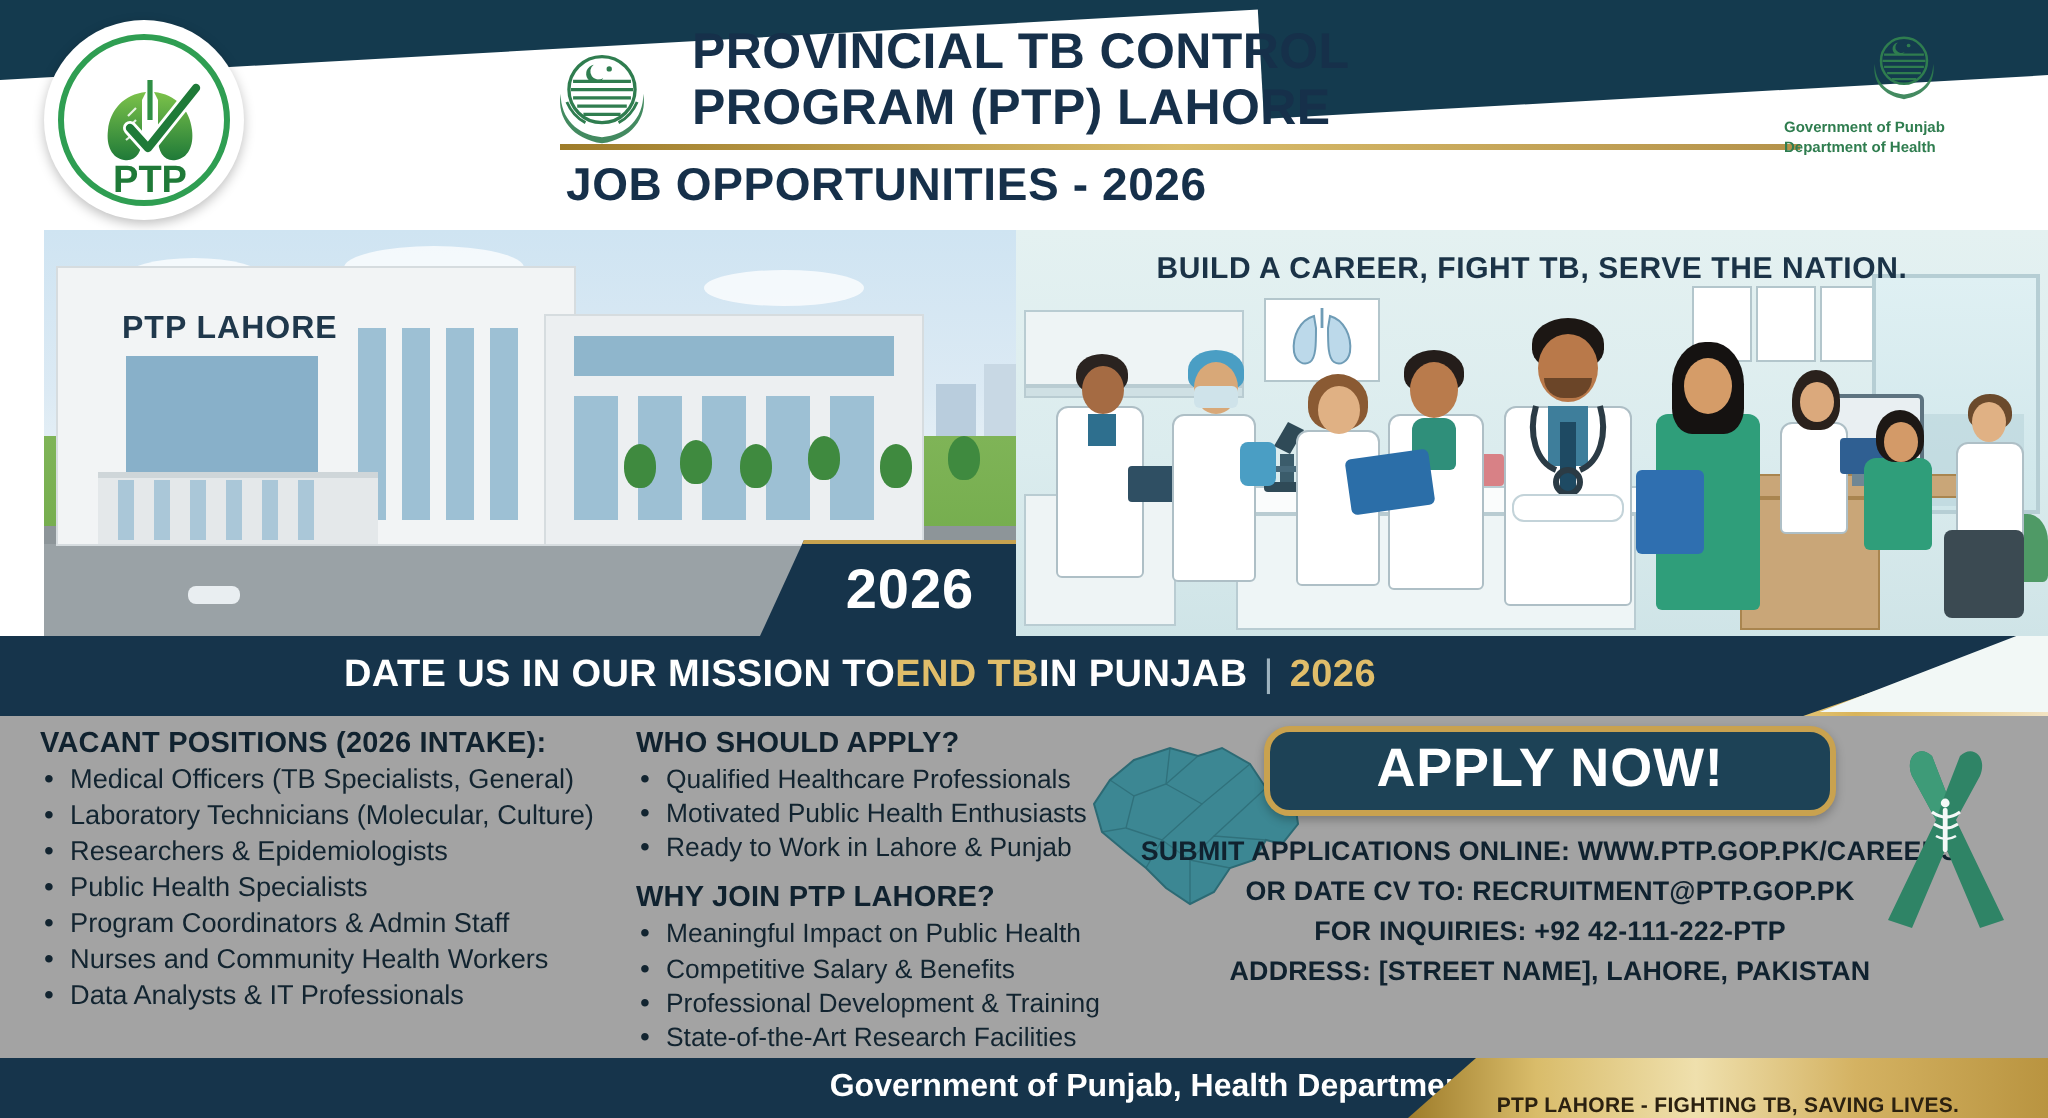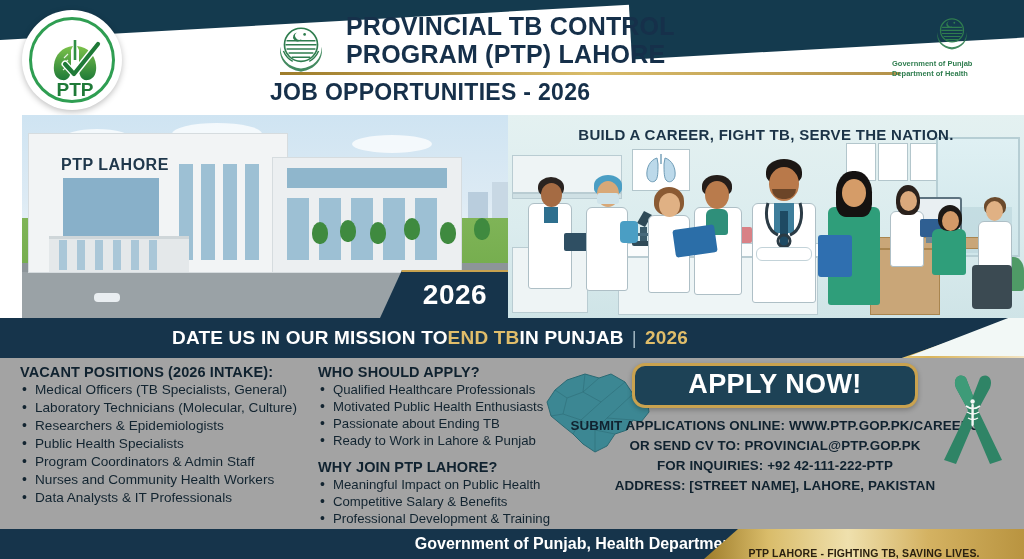--- a/index.html
+++ b/index.html
@@ -37,21 +37,21 @@
   .gov-logo .gov-text { font-size:7.5px; font-weight:bold; color:#2f7d4f; line-height:1.25; margin-top:1px; }
 
   .hdr-title-wrap { position:absolute; left:270px; top:12px; width:640px; z-index:5; }
   .hdr-crest { position:absolute; left:0px; top:8px; width:62px; height:62px; }
   .hdr-title { margin-left:76px; }
   .hdr-title .l1, .hdr-title .l2 {
     font-size:25px; font-weight:bold; color:#16304a; letter-spacing:0.2px; line-height:1.12;
   }
   .hdr-rule { margin-left:10px; margin-top:4px; width:620px; height:2.5px;
     background:linear-gradient(90deg,#9e7c2a,#d9bc6a,#b4924a); }
-  .hdr-sub { margin-left:0; margin-top:4px; font-size:23px; font-weight:bold; color:#16304a; letter-spacing:0.3px; }
+  .hdr-sub { margin-left:13px; margin-top:4px; font-size:23px; font-weight:bold; color:#16304a; letter-spacing:0.3px; }
 
   
   .imgrow { position:absolute; left:0; top:115px; width:1024px; height:203px; }
 
   
   .bld { position:absolute; left:0; top:0; width:508px; height:203px; overflow:hidden;
          background:linear-gradient(#cfe4f2 0%,#dceaf4 40%,#e8f1f6 60%);margin-left:22px; }
   .sky-cloud { position:absolute; background:#ffffff; border-radius:50%; opacity:.75; }
   .skyline { position:absolute; bottom:92px; width:100%; height:70px; }
   .twr { position:absolute; bottom:0; background:#b9cddd; }
@@ -392,21 +392,20 @@
         <li>Nurses and Community Health Workers</li>
         <li>Data Analysts &amp; IT Professionals</li>
       </ul>
     </div>
 
     <div class="col-b">
       <div class="sec-h">WHO SHOULD APPLY?</div>
       <ul class="bl">
         <li>Qualified Healthcare Professionals</li>
         <li>Motivated Public Health Enthusiasts</li>
-        <li>Passionate about Ending TB</li>
         <li>Ready to Work in Lahore &amp; Punjab</li>
       </ul>
       <div class="sec-h sp">WHY JOIN PTP LAHORE?</div>
       <ul class="bl">
         <li>Meaningful Impact on Public Health</li>
         <li>Competitive Salary &amp; Benefits</li>
         <li>Professional Development &amp; Training</li>
         <li>State-of-the-Art Research Facilities</li>
       </ul>
     </div>
@@ -426,21 +425,21 @@
         <path d="M58 62 L78 66"></path>
       </g>
     </svg>
 
     <div class="col-c">
       <div class="apply-btn">
         <div class="big">APPLY NOW!</div>
       </div>
       <div class="contact">
         <div>SUBMIT APPLICATIONS ONLINE: WWW.PTP.GOP.PK/CAREERS</div>
-        <div>OR SEND CV TO: PROVINCIAL@PTP.GOP.PK</div>
+        <div>OR DATE CV TO: RECRUITMENT@PTP.GOP.PK</div>
         <div>FOR INQUIRIES: +92 42-111-222-PTP</div>
         <div>ADDRESS: [STREET NAME], LAHORE, PAKISTAN</div>
       </div>
     </div>
 
     <svg class="ribbon" viewBox="0 0 78 96">
       <path d="M10 90 L34 40 L22 18 C18 8,26 2,32 8 L39 26 L46 8 C52 2,60 8,56 18 L44 40 L68 90 L56 94 L39 54 L22 94 Z" fill="#2f8466"></path>
       <path d="M34 40 L22 18 C18 8,26 2,32 8 L39 26 Z" fill="#3e9b78"></path>
       <g fill="#ffffff" opacity=".95">
         <rect x="37.4" y="34" width="2.4" height="22" rx="1"></rect>

